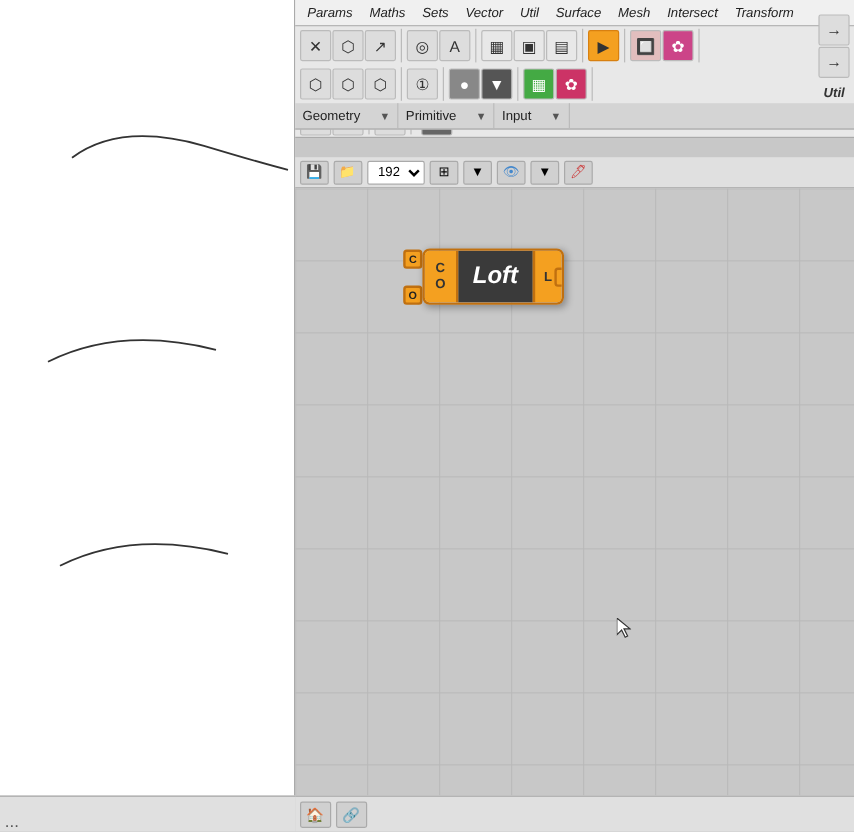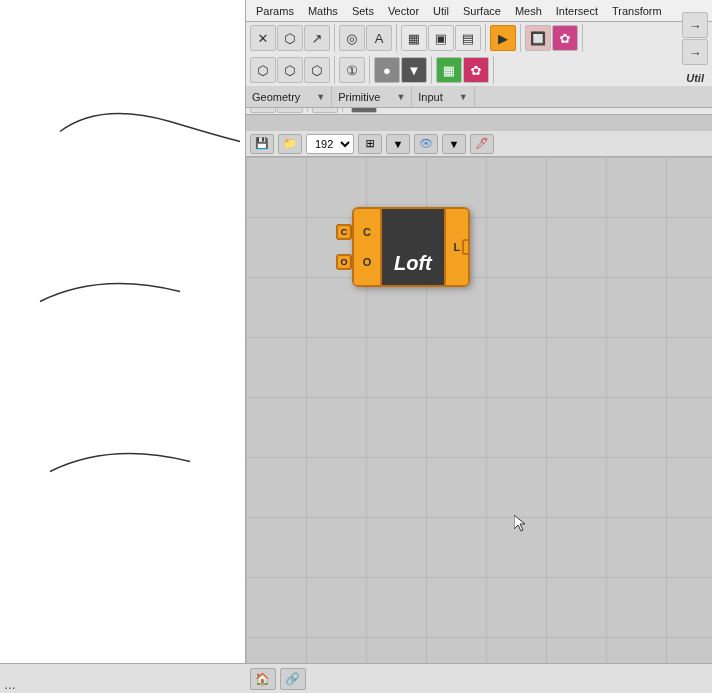--- a/index.html
+++ b/index.html
@@ -8,21 +8,21 @@
     
     .menu-bar {
       display: flex;
       background: #f0f0f0;
       border-bottom: 1px solid #aaa;
       height: 22px;
       align-items: center;
       padding: 0 4px;
       gap: 2px;
       position: absolute;
-      top: 0; left: 246px; right: 0;
+      top: 0; left: 246px; right: 0; font-style: italic;
     }
     .menu-item {
       padding: 2px 6px;
       cursor: pointer;
       font-size: 11px;
       color: #222;
       border-radius: 2px;
     }
 
     
@@ -238,21 +238,20 @@
       justify-content: center;
       padding: 10px 12px;
       min-width: 44px;
     }
 
     .node-center-text {
       color: white;
       font-size: 20px;
       font-weight: bold;
       font-style: italic;
-      margin-top: 33px;
     }
 
     .node-right-panel {
       background: #f4a020;
       display: flex;
       flex-direction: column;
       justify-content: center;
       align-items: center;
       padding: 8px 4px;
       min-width: 24px;

